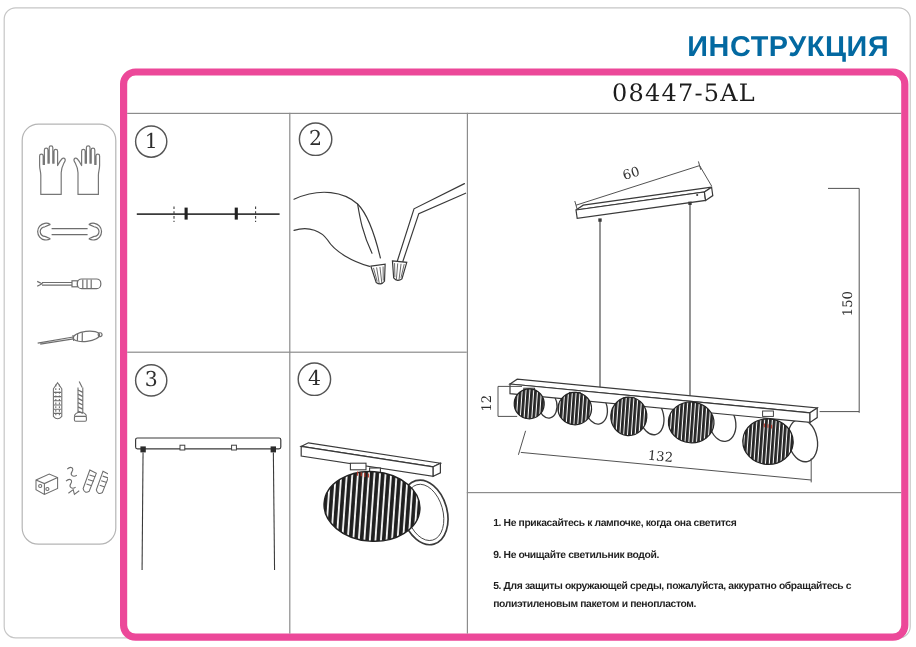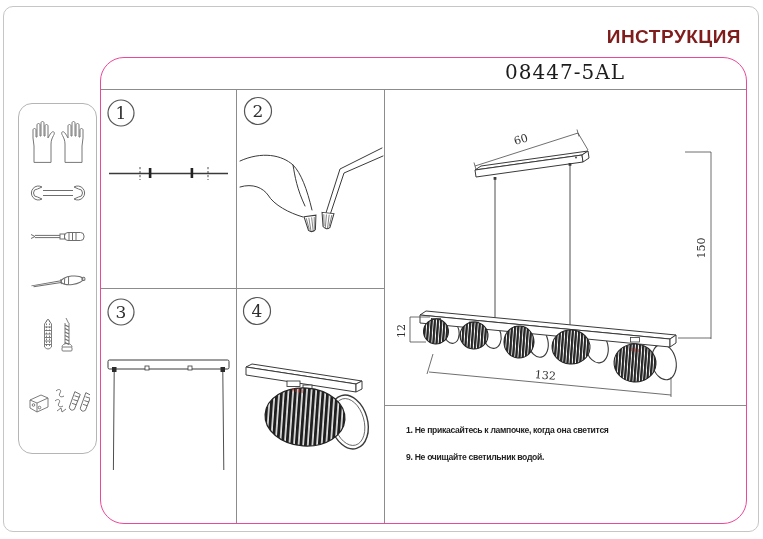--- a/index.html
+++ b/index.html
@@ -1,23 +1,23 @@
 <!DOCTYPE html>
 <html><head>
 <meta charset="utf-8">
 <style>
   html,body{margin:0;padding:0;background:#fff;}
   .page{position:relative;width:763px;height:539px;background:#fff;overflow:hidden;
         font-family:"Liberation Sans",sans-serif;color:#1a1a1a;}
   .outer-border{position:absolute;left:3px;top:6px;right:4px;bottom:7px;
         border:1px solid #c6c6c6;border-radius:10px;}
-  .doc-title{position:absolute;top:26px;right:22px;font-weight:700;font-size:19px;
-        letter-spacing:.5px;color:#7f1d1d;}
+  .doc-title{position:absolute;top:26px;right:22px;font-weight:700;font-size:24px;
+        letter-spacing:.5px;color:#0369a1;}
   .main-box{position:absolute;left:100px;top:57px;width:645px;height:465px;
-        border:1px solid #ec4899;border-radius:24px;background:#fff;}
+        border:6px solid #ec4899;border-radius:13px;background:#fff;}
   .model-no{position:absolute;left:283px;top:2px;width:362px;height:27px;
         text-align:center;font-family:"DejaVu Serif",serif;font-size:20px;
         letter-spacing:1px;color:#1c1c1c;}
   .hline-header{position:absolute;left:0;top:31px;width:100%;height:0;border-top:1px solid #8c8c8c;}
   .vline1{position:absolute;left:135px;top:31px;bottom:0;width:0;border-left:1px solid #8c8c8c;}
   .vline2{position:absolute;left:283px;top:31px;bottom:0;width:0;border-left:1px solid #8c8c8c;}
   .hline-panels{position:absolute;left:0;top:230px;width:283px;height:0;border-top:1px solid #8c8c8c;}
   .hline-notes{position:absolute;left:283px;top:347px;right:0;height:0;border-top:1px solid #8c8c8c;}
   .panel{position:absolute;}
   .notes{position:absolute;left:284px;top:348px;width:360px;height:116px;
@@ -264,15 +264,16 @@
             <text transform="translate(19.5,241) rotate(-90)">12</text>
             <text transform="translate(160,289) rotate(5.5)">132</text>
           </g>
         </g>
       </svg>
     </div>
 
     <div class="notes">
       <div class="note-item">1. Не прикасайтесь к лампочке, когда она светится</div>
       <div class="note-item">9. Не очищайте светильник водой.</div>
+      <div class="note-item">5. Для защиты окружающей среды, пожалуйста, аккуратно обращайтесь с полиэтиленовым пакетом и пенопластом.</div>
     </div>
   </div>
 </div>
 
 </body></html>

